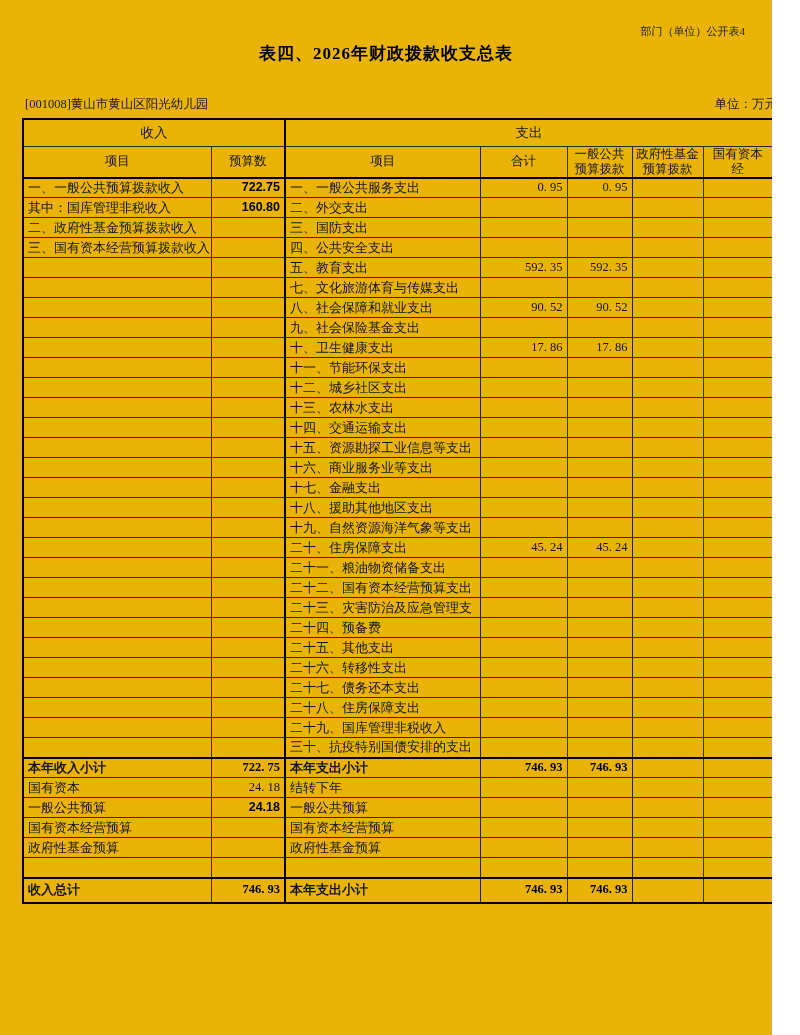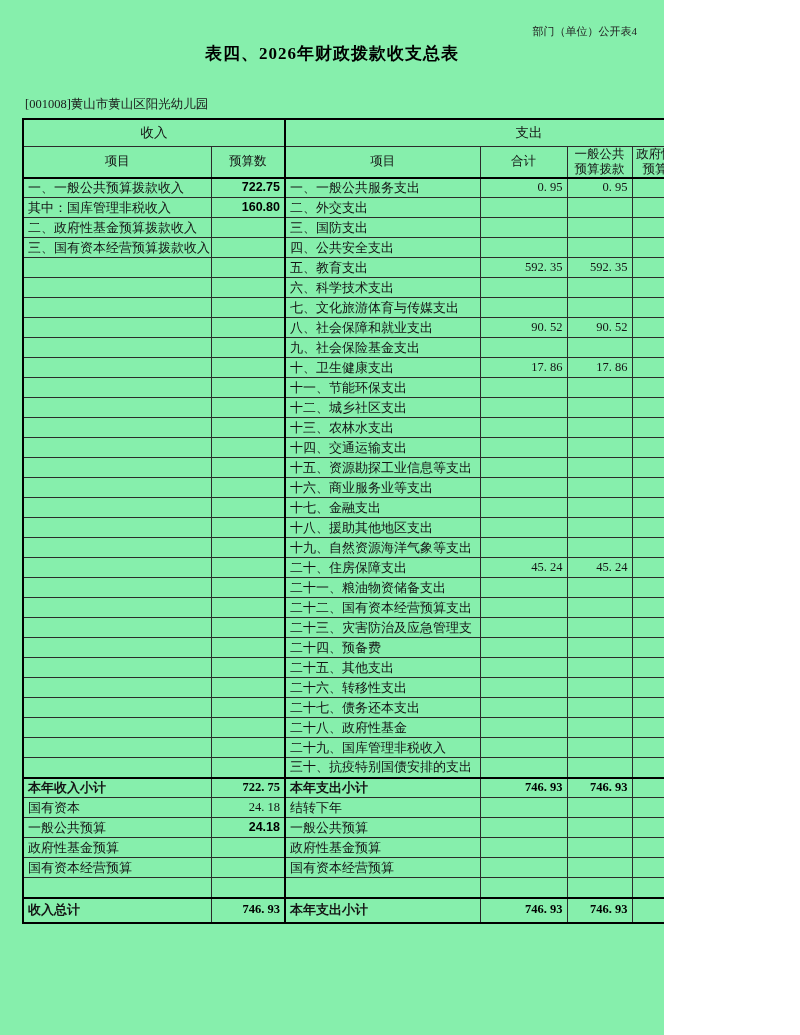--- a/index.html
+++ b/index.html
@@ -1,17 +1,17 @@
 <!DOCTYPE html>
 <html><head>
 <meta charset="utf-8">
 <style>
   * { margin:0; padding:0; box-sizing:border-box; }
   body { background:#ffffff; font-family:"Liberation Serif","DejaVu Serif",serif; color:#141414; }
-  .page { position:relative; width:664px; height:1035px; background:#86efac; overflow:hidden; }
+  .page { position:relative; width:772px; height:1035px; background:#eab308; overflow:hidden; }
 
   .corner-note { position:absolute; top:24px; right:27px; font-size:11px; color:#222; }
   .doc-title { position:absolute; top:42px; left:0; width:100%; text-align:center;
                font-size:17px; font-weight:bold; letter-spacing:1px; color:#000; }
   .meta-row { position:absolute; top:96px; left:25px; width:752px;
               display:flex; justify-content:space-between; font-size:12.5px; color:#1a1a1a; }
 
   table.budget { position:absolute; top:118px; left:22px; width:750px;
                  border-collapse:collapse; table-layout:fixed;
                  border:2px solid #000;padding-left:11px; }
@@ -114,29 +114,20 @@
           <td class="num"></td>
           <td class="item sep">五、教育支出</td>
           <td class="num n-serif">592. 35</td>
           <td class="num n-serif">592. 35</td>
           <td class="num"></td>
           <td class="num"></td>
         </tr>
         <tr>
           <td class="item"></td>
           <td class="num"></td>
-          <td class="item sep">六、科学技术支出</td>
-          <td class="num"></td>
-          <td class="num"></td>
-          <td class="num"></td>
-          <td class="num"></td>
-        </tr>
-        <tr>
-          <td class="item"></td>
-          <td class="num"></td>
           <td class="item sep">七、文化旅游体育与传媒支出</td>
           <td class="num"></td>
           <td class="num"></td>
           <td class="num"></td>
           <td class="num"></td>
         </tr>
         <tr>
           <td class="item"></td>
           <td class="num"></td>
           <td class="item sep">八、社会保障和就业支出</td>
@@ -312,21 +303,21 @@
           <td class="num"></td>
           <td class="item sep">二十七、债务还本支出</td>
           <td class="num"></td>
           <td class="num"></td>
           <td class="num"></td>
           <td class="num"></td>
         </tr>
         <tr>
           <td class="item"></td>
           <td class="num"></td>
-          <td class="item sep">二十八、政府性基金</td>
+          <td class="item sep">二十八、住房保障支出</td>
           <td class="num"></td>
           <td class="num"></td>
           <td class="num"></td>
           <td class="num"></td>
         </tr>
         <tr>
           <td class="item"></td>
           <td class="num"></td>
           <td class="item sep">二十九、国库管理非税收入</td>
           <td class="num"></td>
@@ -364,32 +355,32 @@
         <tr>
           <td class="item indent1">一般公共预算</td>
           <td class="num n-boldsans">24.18</td>
           <td class="item sep indent1">一般公共预算</td>
           <td class="num"></td>
           <td class="num"></td>
           <td class="num"></td>
           <td class="num"></td>
         </tr>
         <tr>
+          <td class="item indent1">国有资本经营预算</td>
+          <td class="num"></td>
+          <td class="item sep indent1">国有资本经营预算</td>
+          <td class="num"></td>
+          <td class="num"></td>
+          <td class="num"></td>
+          <td class="num"></td>
+        </tr>
+        <tr>
           <td class="item indent1">政府性基金预算</td>
           <td class="num"></td>
           <td class="item sep indent1">政府性基金预算</td>
-          <td class="num"></td>
-          <td class="num"></td>
-          <td class="num"></td>
-          <td class="num"></td>
-        </tr>
-        <tr>
-          <td class="item indent1">国有资本经营预算</td>
-          <td class="num"></td>
-          <td class="item sep indent1">国有资本经营预算</td>
           <td class="num"></td>
           <td class="num"></td>
           <td class="num"></td>
           <td class="num"></td>
         </tr>
         <tr>
           <td class="item"></td>
           <td class="num"></td>
           <td class="item sep"></td>
           <td class="num"></td>

